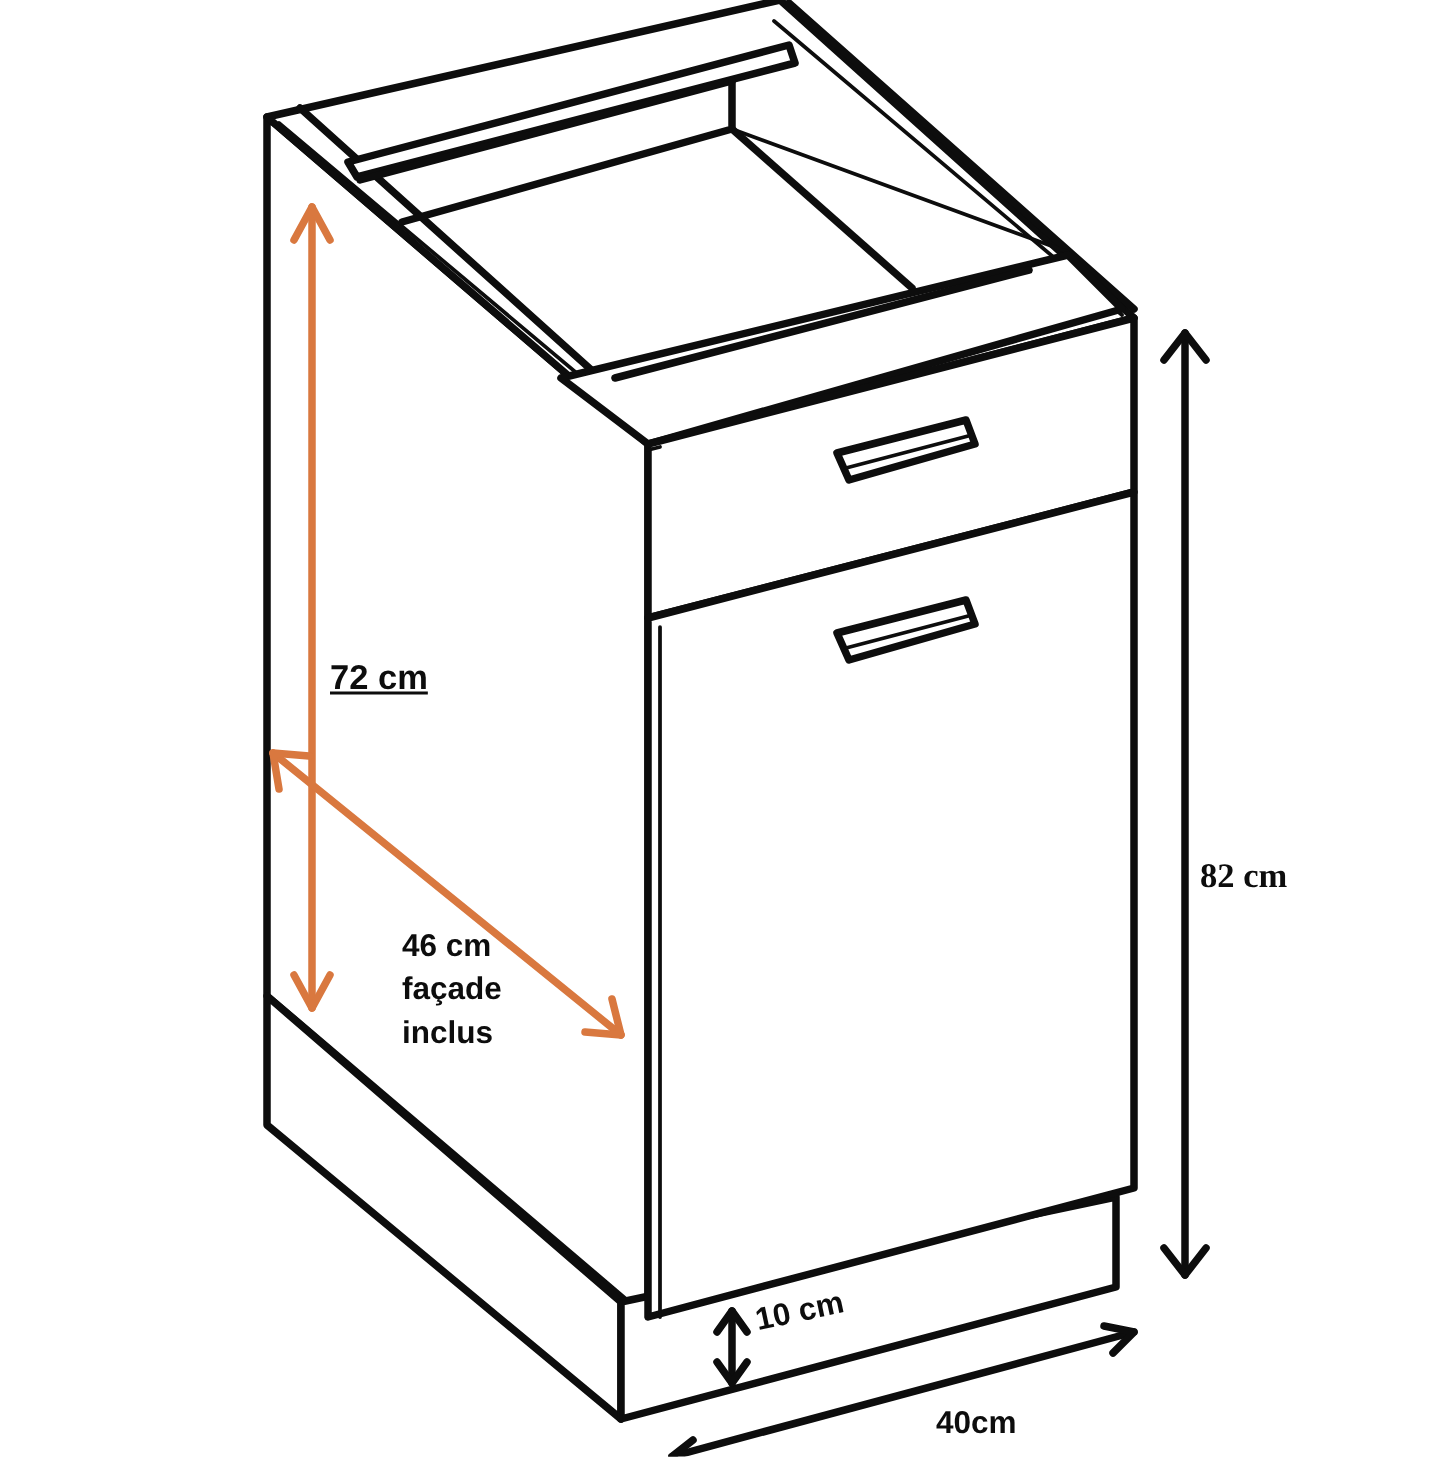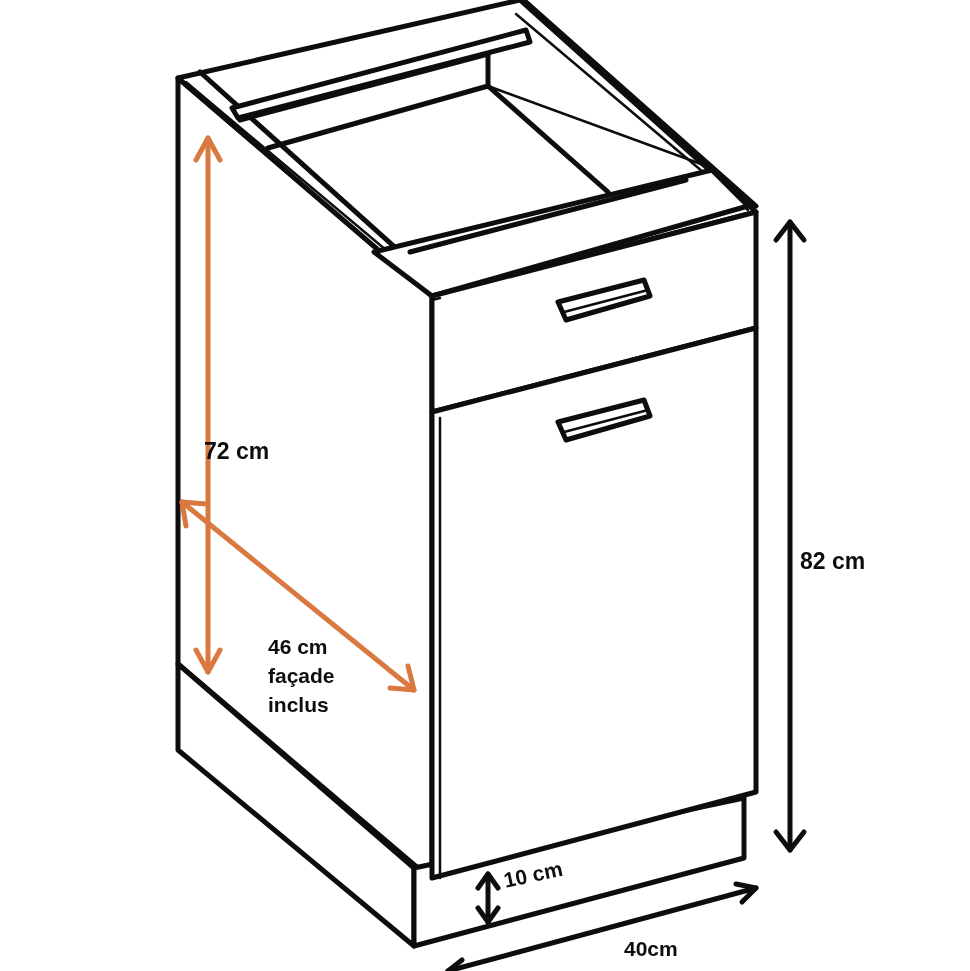--- a/index.html
+++ b/index.html
@@ -104,25 +104,25 @@
     <polyline class="dim-black" points="478,908 488,922 498,908"></polyline>
   </g>
 
   <g>
     <line class="dim-black" x1="448" y1="971" x2="756" y2="888"></line>
     <polyline class="dim-black" points="736,884 756,888 742,902"></polyline>
     <polyline class="dim-black" points="462,960 448,971"></polyline>
   </g>
 </svg>
 
-<div class="label" style="left:204px; top:440px;">72 cm</div>
+<div class="label" style="left:220px; top:440px;text-decoration:underline;">72 cm</div>
 
-<div class="label label-small" style="left:268px; top:632px;">
+<div class="label label-small" style="left:268px; top:616px;">
   <span class="lbl-line">46 cm</span>
   <span class="lbl-line">façade</span>
   <span class="lbl-line">inclus</span>
 </div>
 
-<div class="label" style="left:800px; top:550px;">82 cm</div>
+<div class="label" style="left:800px; top:572px;font-family:Liberation Serif, serif;">82 cm</div>
 
 <div class="label label-small" style="left:504px; top:870px; transform: rotate(-12deg); transform-origin: left center; line-height:1;">10 cm</div>
 
 <div class="label label-small" style="left:624px; top:938px; line-height:1;">40cm</div>
 
 </body></html>

